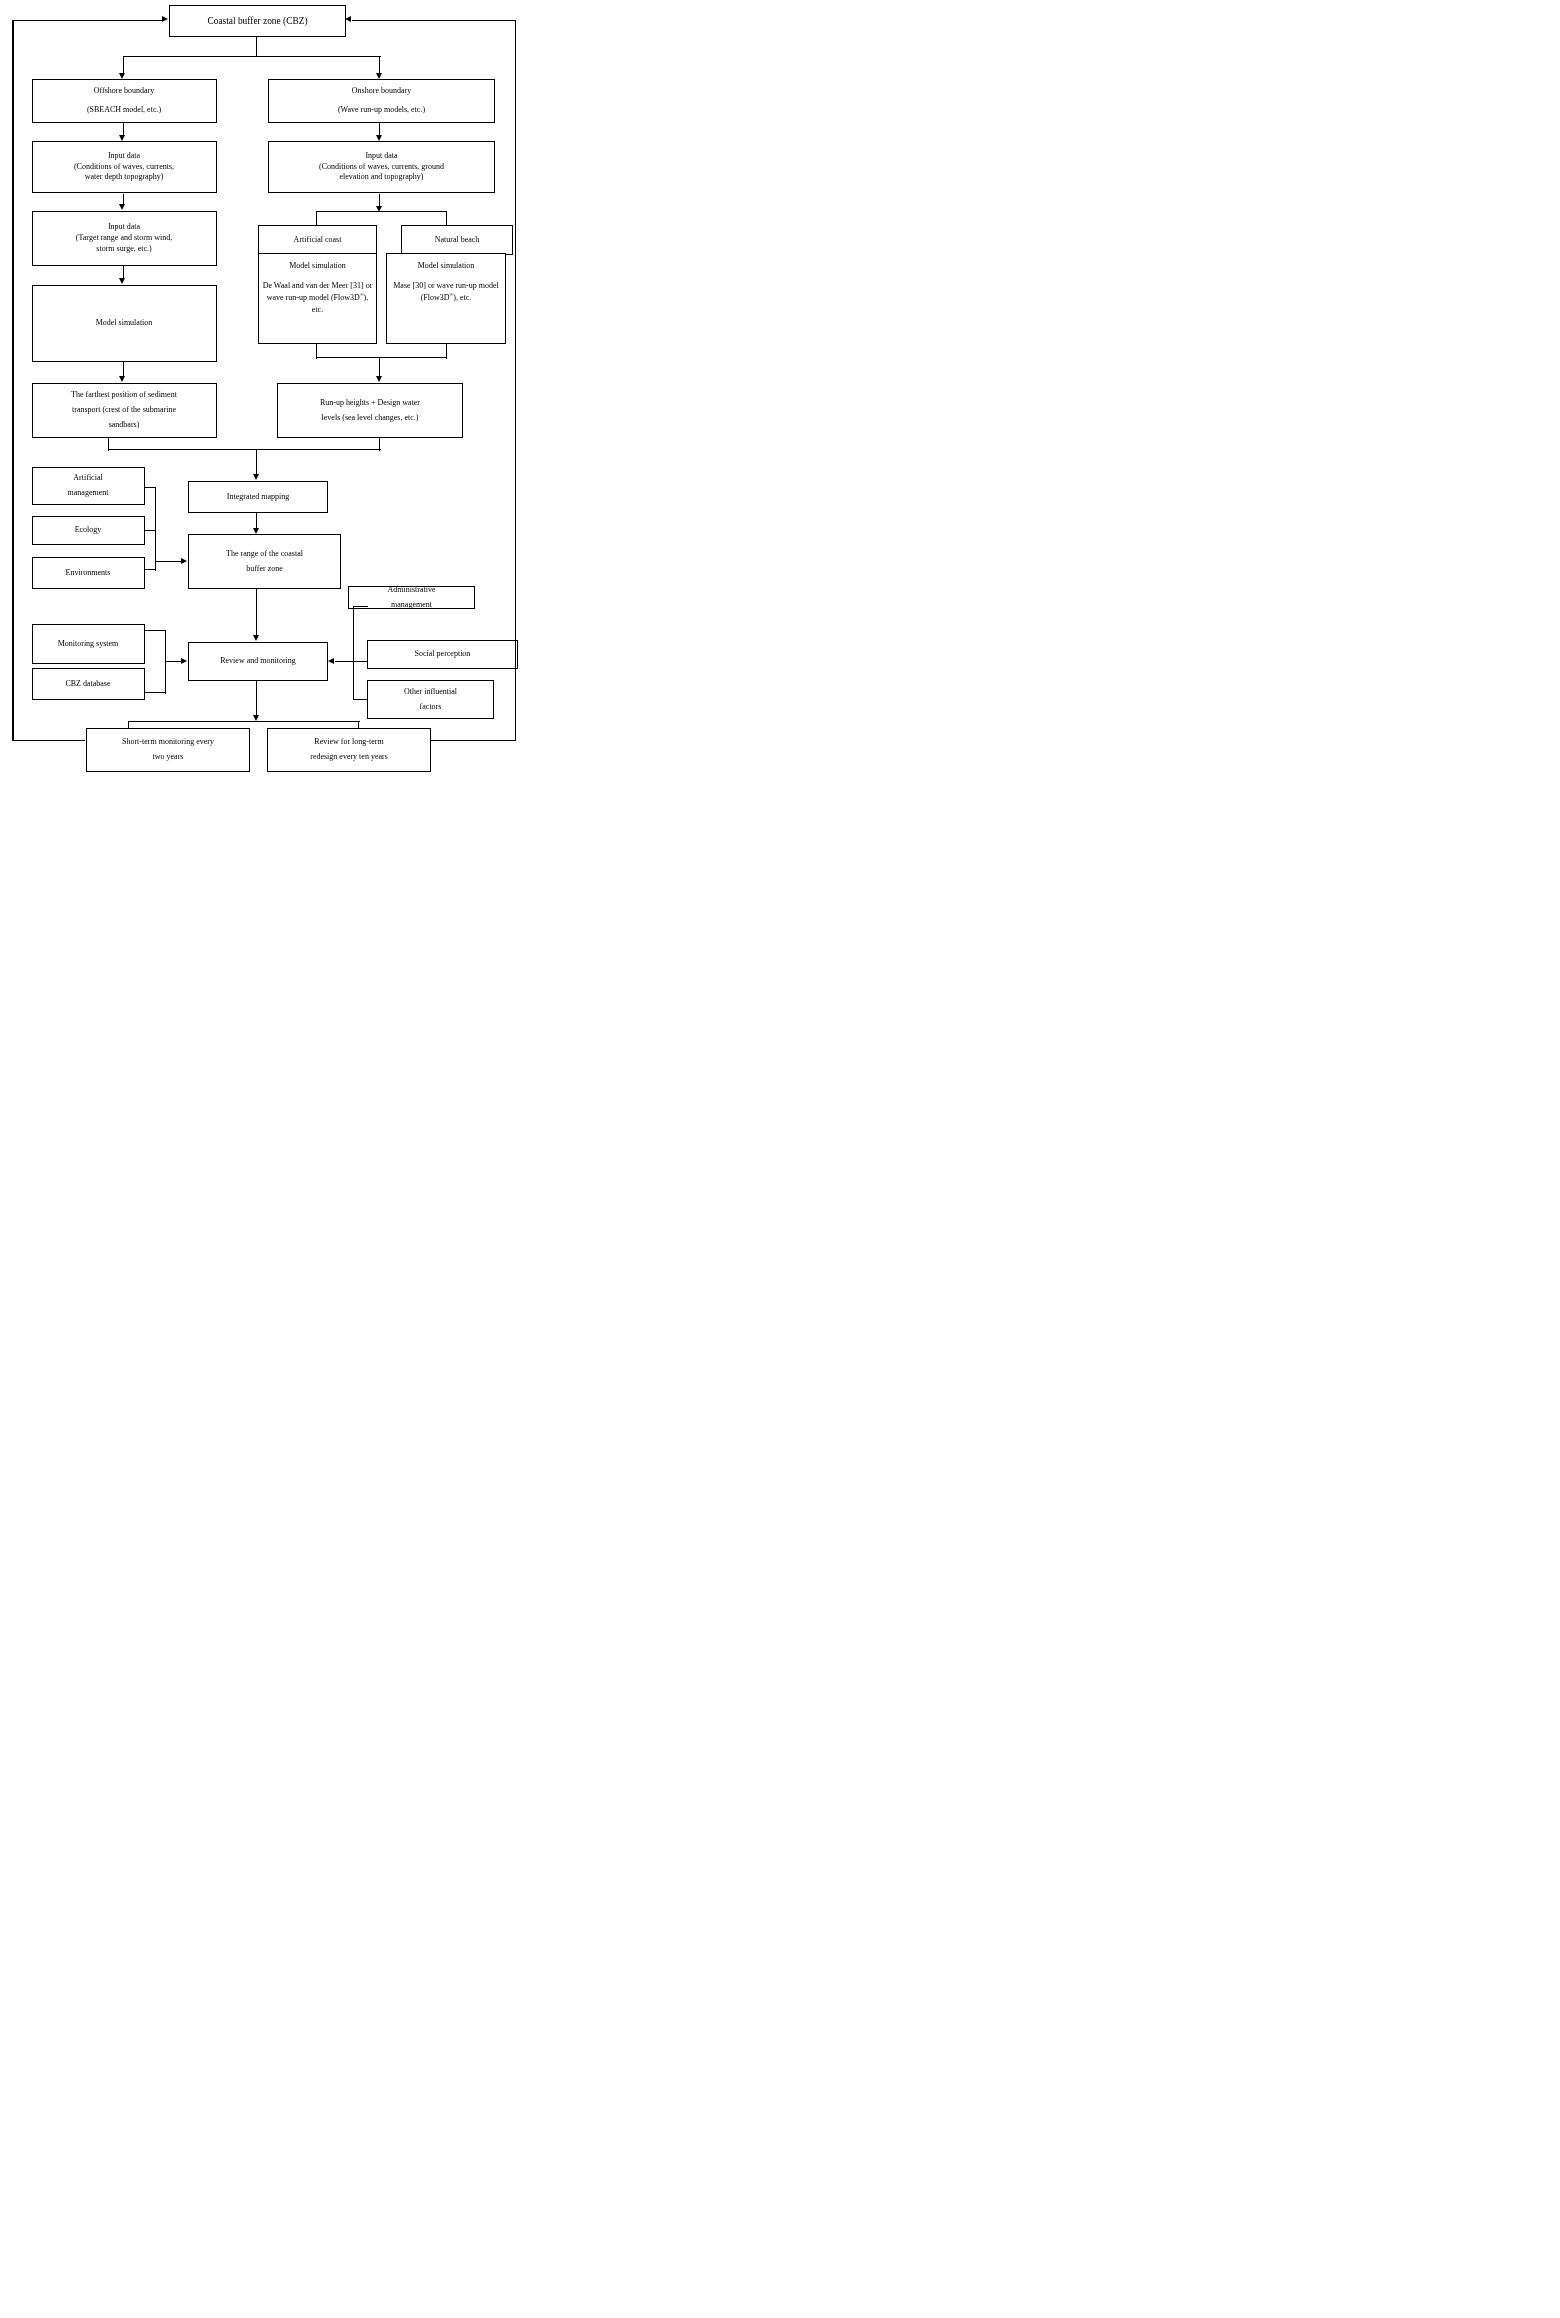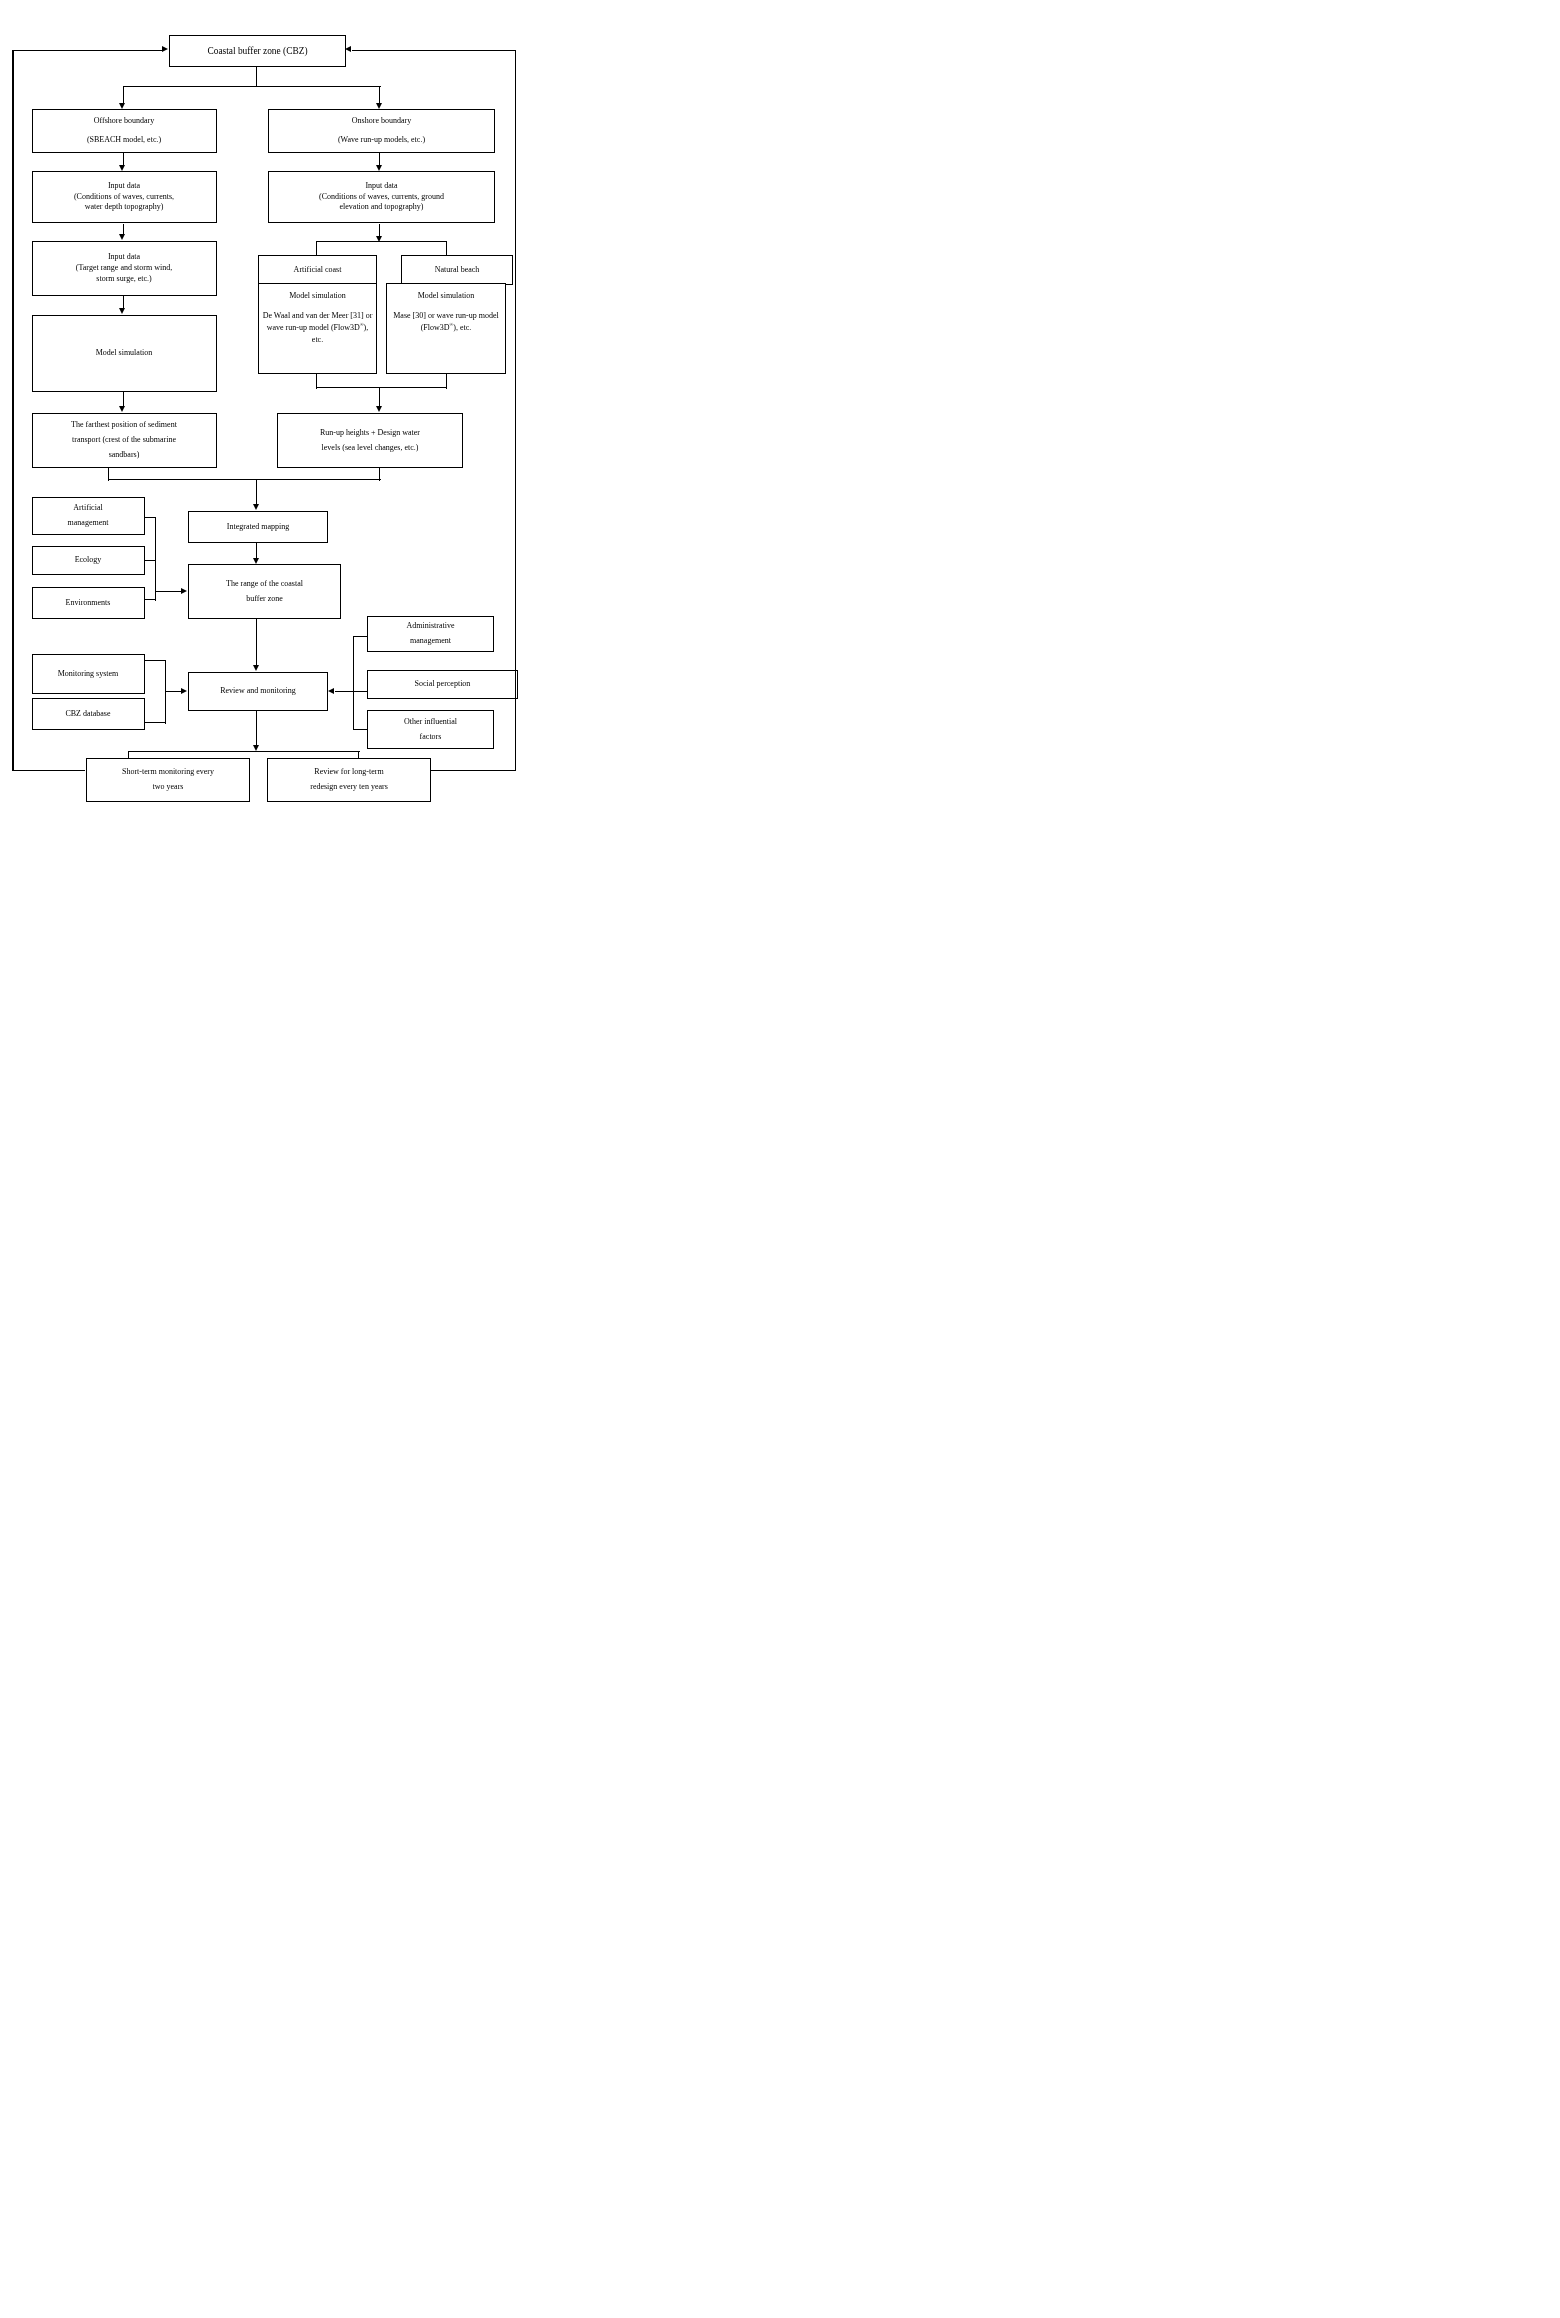--- a/index.html
+++ b/index.html
@@ -1,18 +1,18 @@
 <!DOCTYPE html>
 <html style="font-size:7.5px"><head>
 <meta charset="utf-8">
 <style>
   html,body { margin:0; padding:0; background:#ffffff; }
   #page {
     position:relative; width:520px; height:773px; background:#ffffff;
-    font-family:"Liberation Serif", serif; color:#000;margin-top:30px;
+    font-family:"Liberation Serif", serif; color:#000;
   }
   .node {
     position:absolute; box-sizing:border-box; background:#fff;
     border:1.4px solid #000; display:flex; flex-direction:column;
     align-items:center; justify-content:center; text-align:center;
     font-size:8px; line-height:1.35; padding:1.9px;
   }
   .node .ln { display:block; }
   .gap-md { row-gap:4.2px; }
   .gap-lg { row-gap:7.5px; }
@@ -128,21 +128,21 @@
   </div>
 
   <div class="node" style="left:31.5px;top:668px;width:113px;height:32px">
     <span class="ln">CBZ database</span>
   </div>
 
   <div class="node" style="left:188px;top:642px;width:140px;height:39px">
     <span class="ln">Review and monitoring</span>
   </div>
 
-  <div class="node gap-md" style="left:367px;top:586px;width:127px;height:36px">
+  <div class="node gap-md" style="left:348px;top:586px;width:127px;height:23px">
     <span class="ln">Administrative</span>
     <span class="ln">management</span>
   </div>
 
   <div class="node" style="left:367px;top:640px;width:151px;height:29px">
     <span class="ln">Social perception</span>
   </div>
 
   <div class="node gap-md" style="left:367px;top:680px;width:127px;height:39px">
     <span class="ln">Other influential</span>

